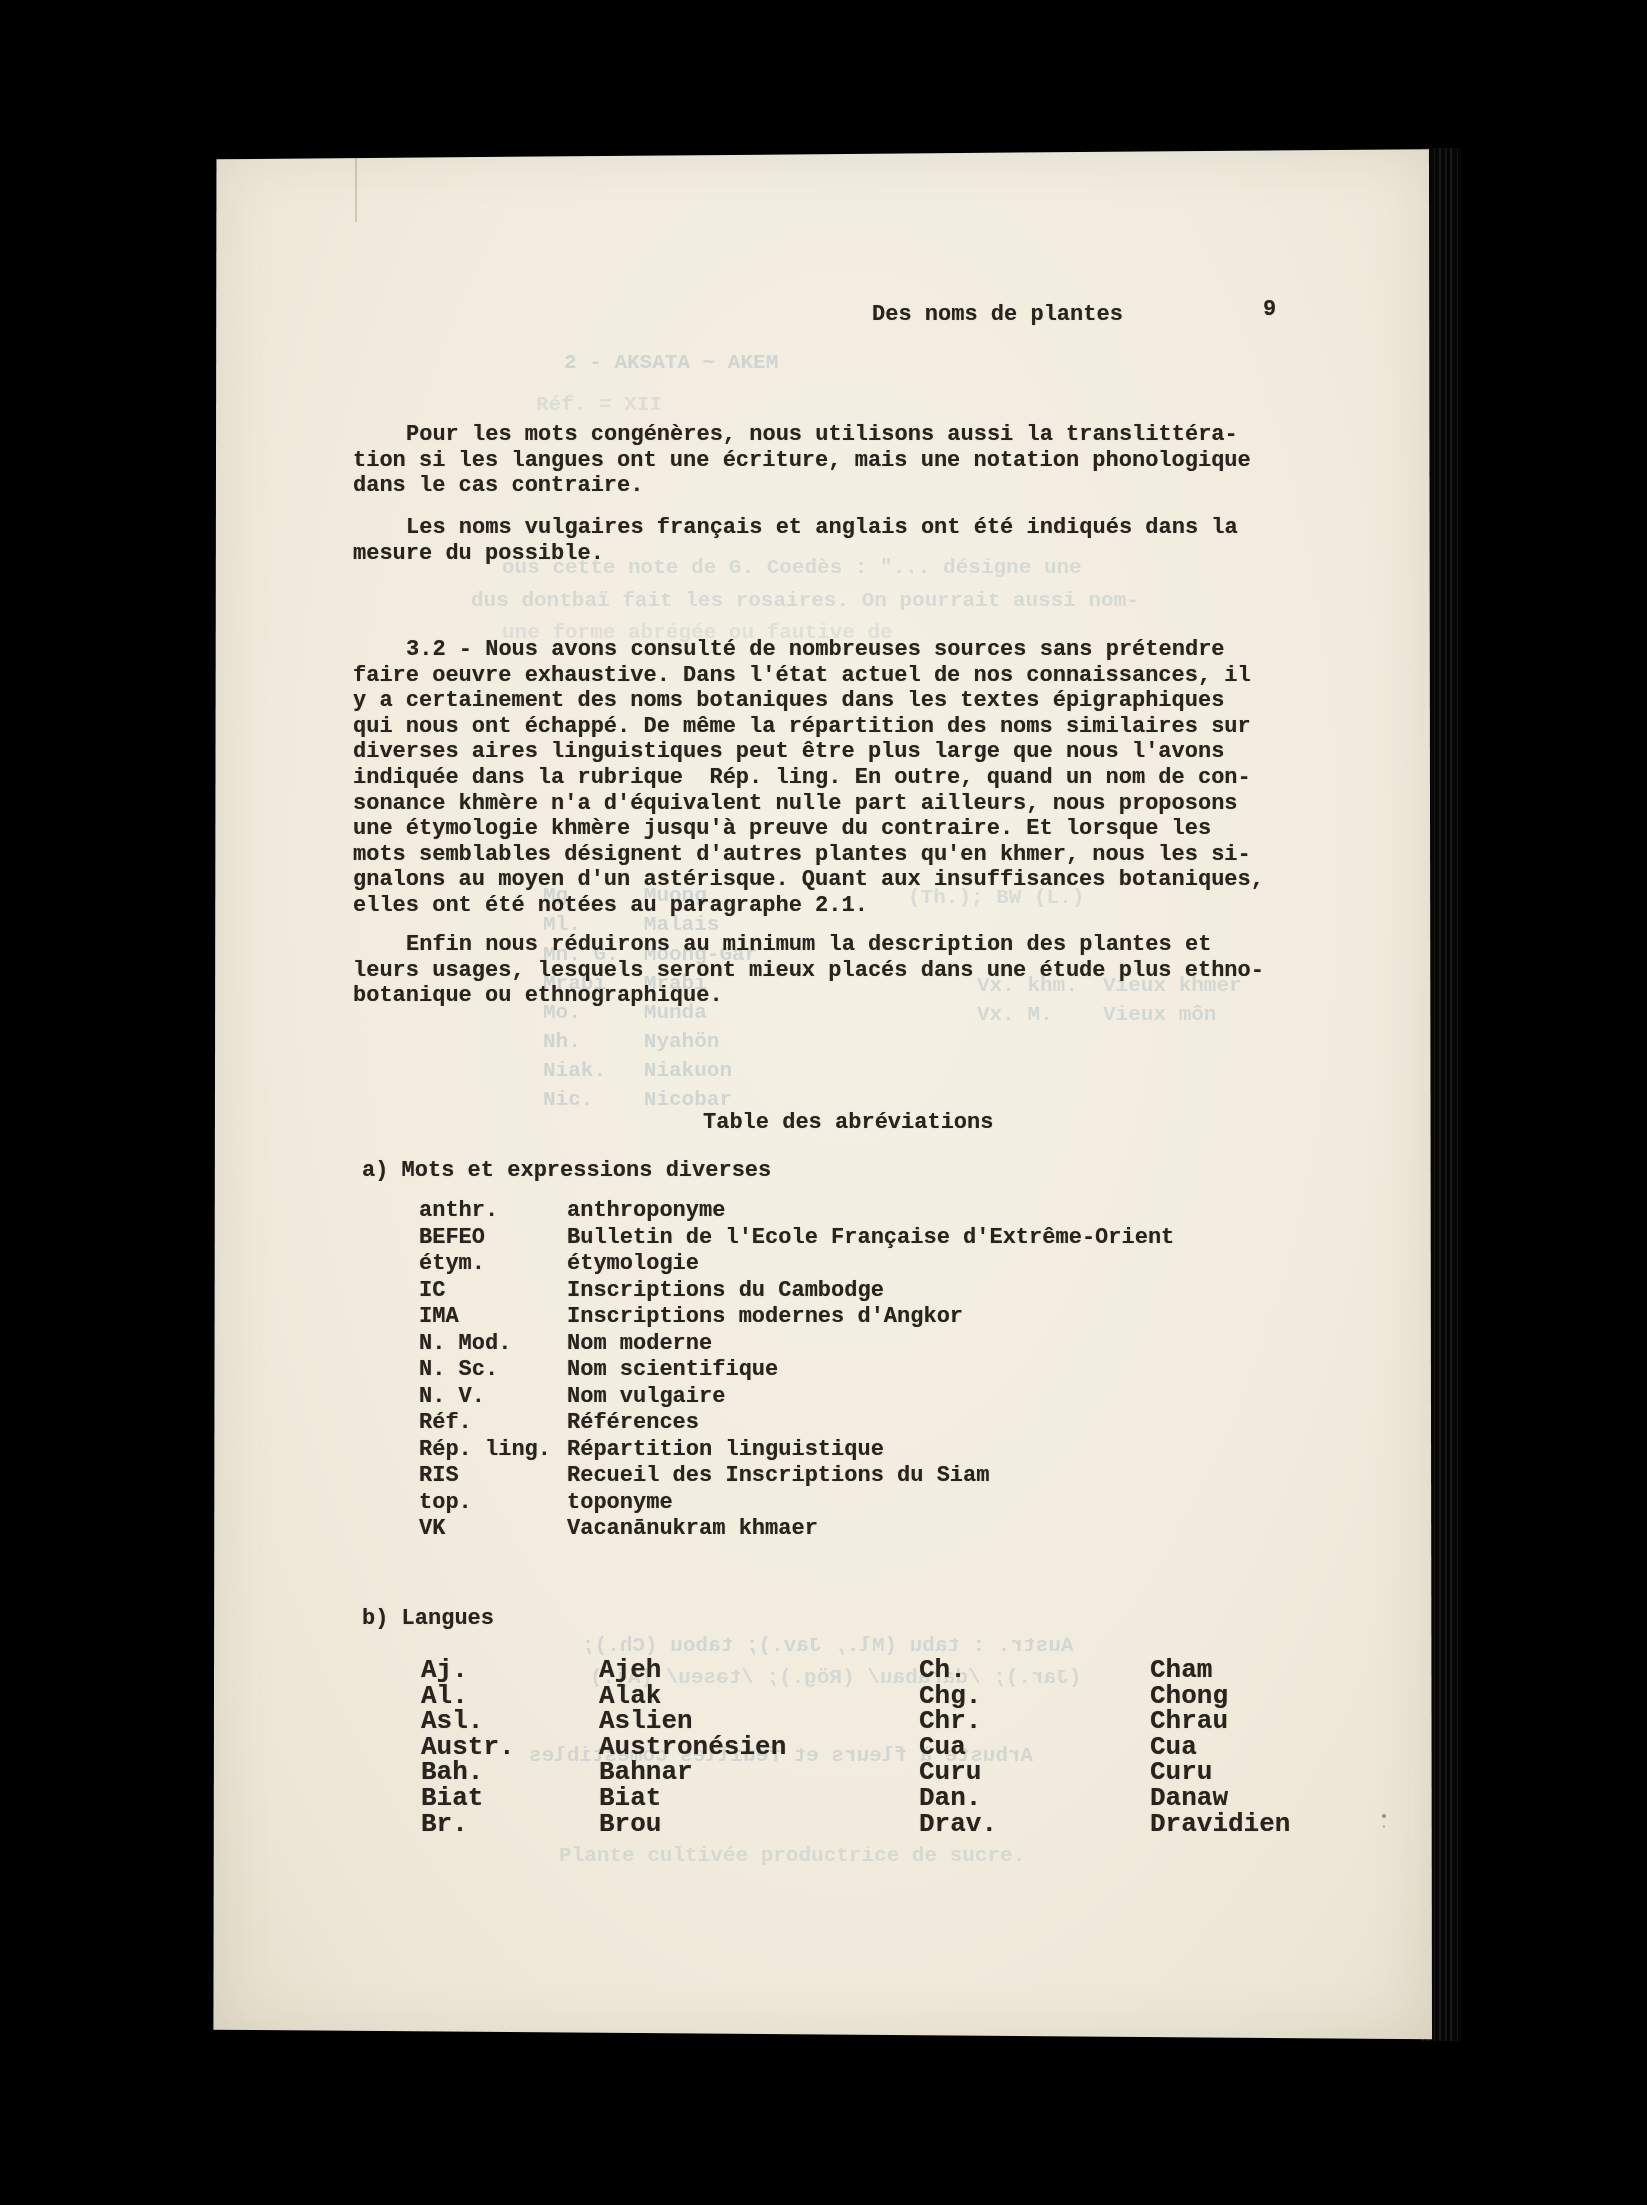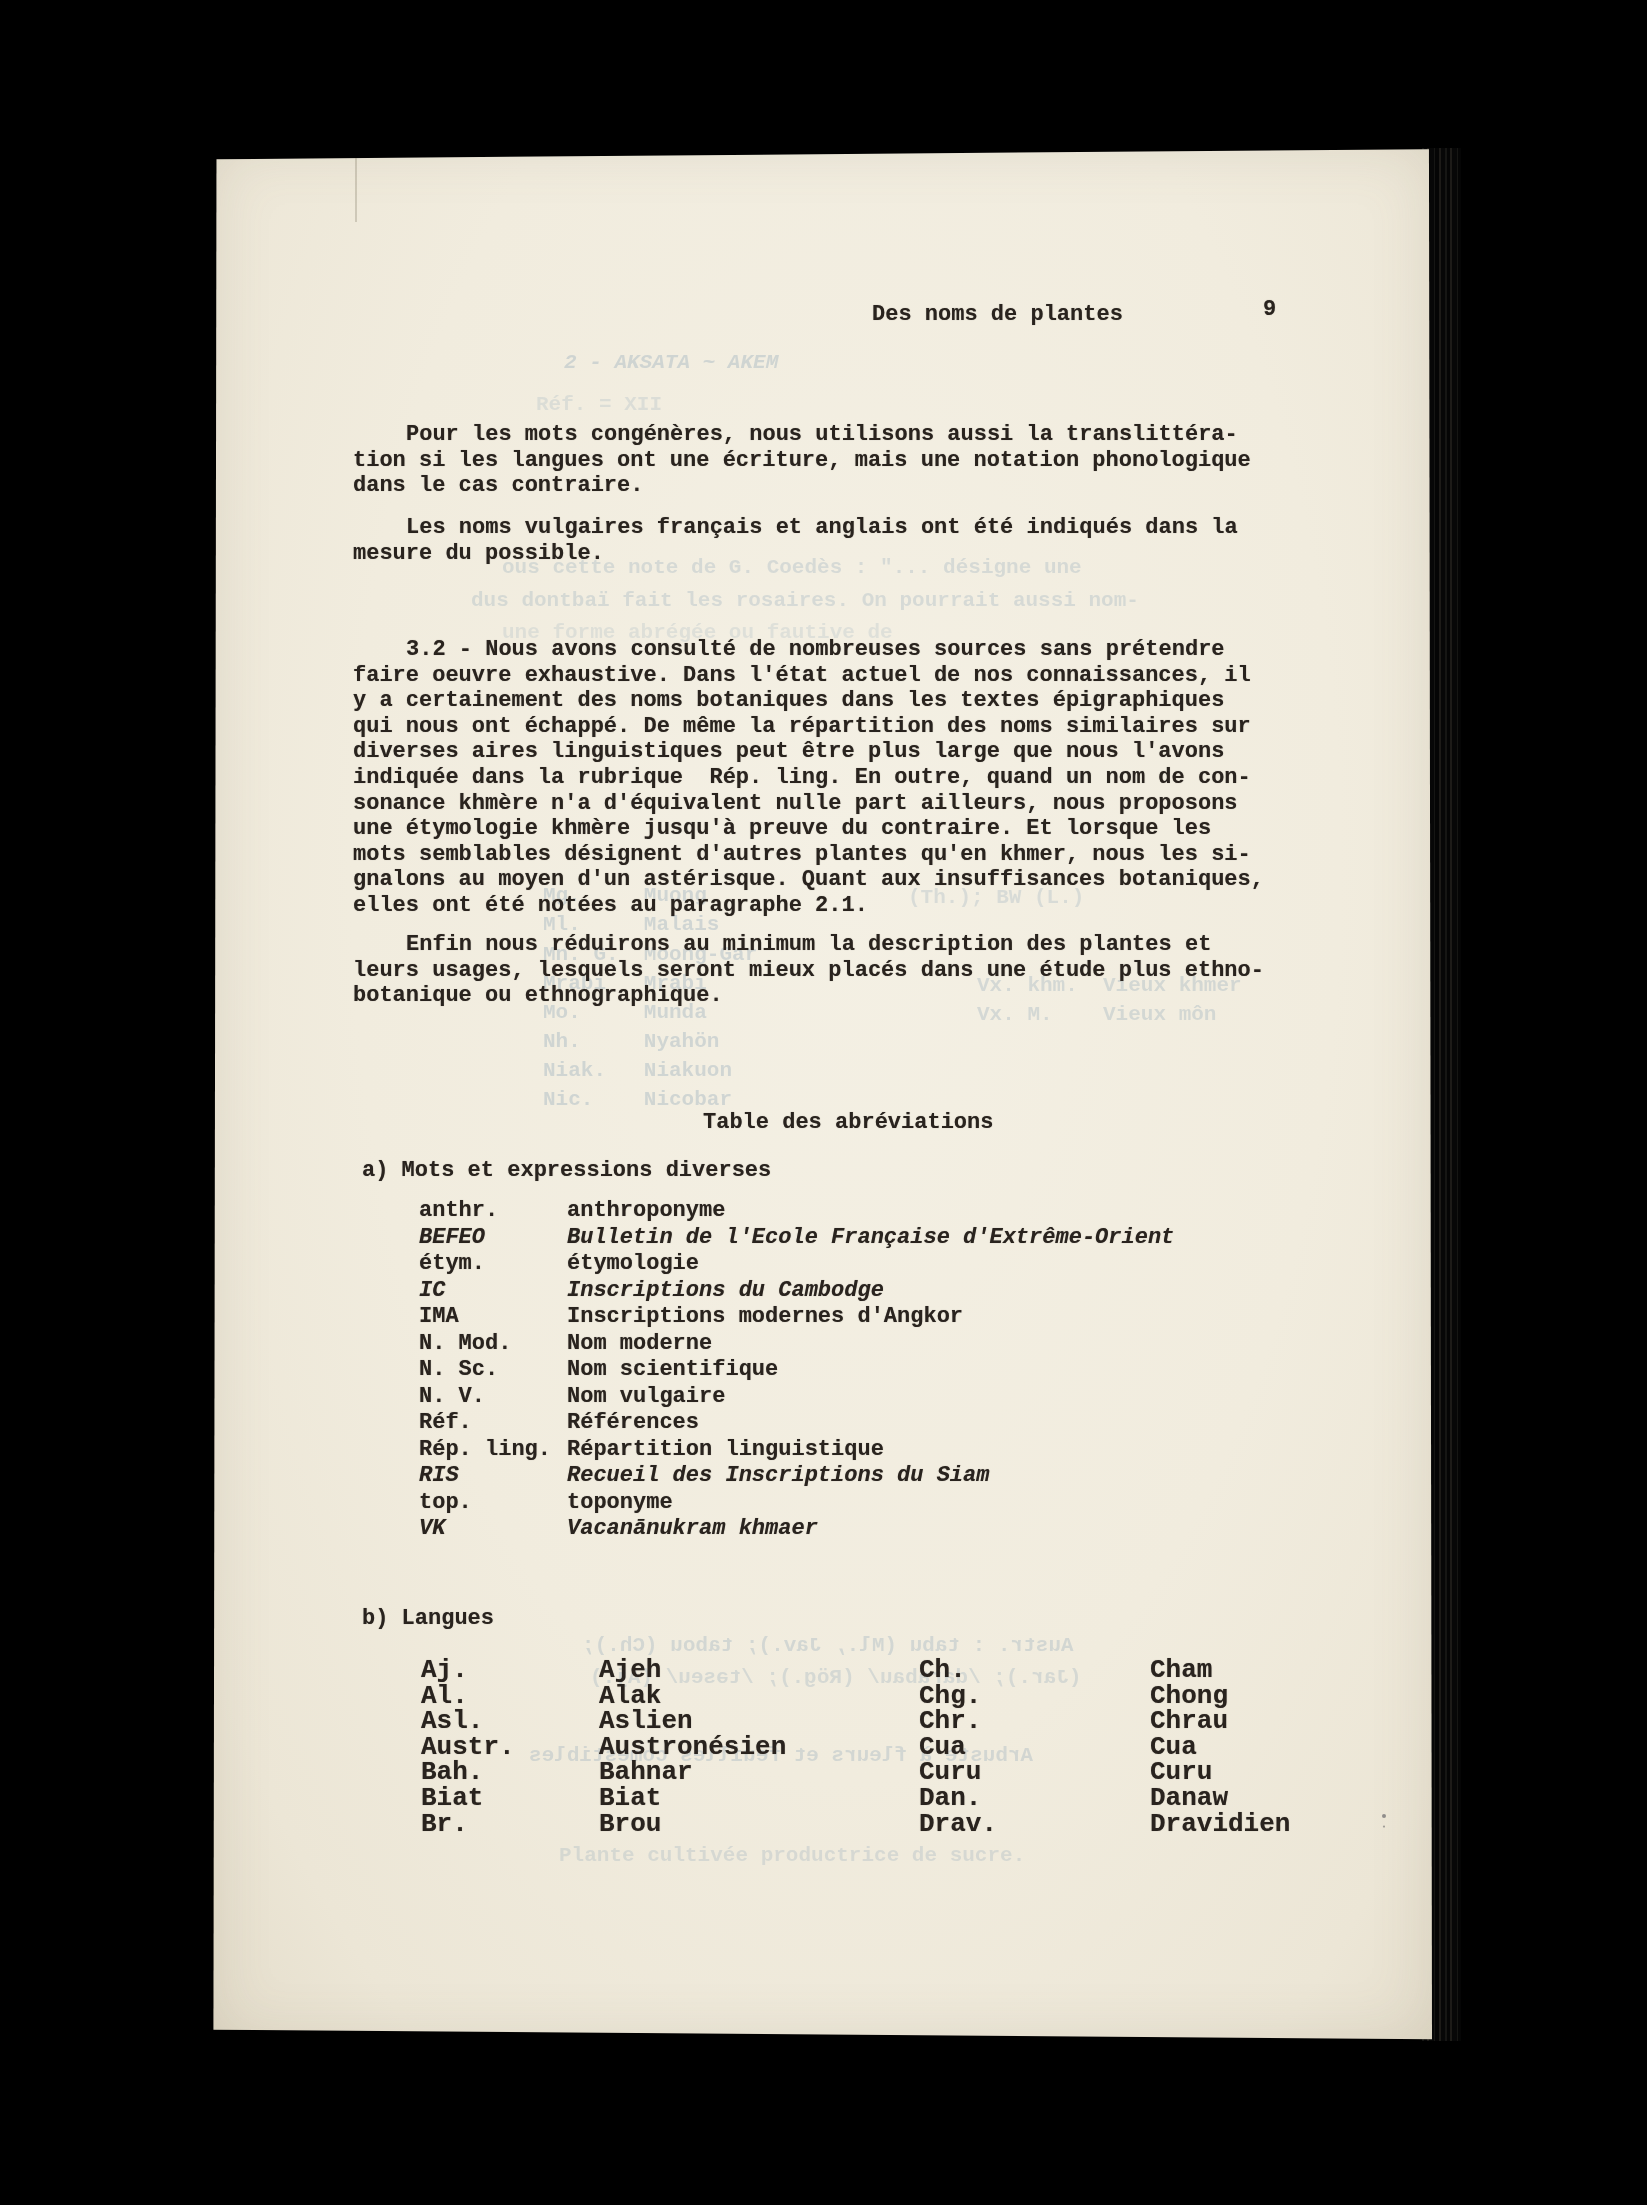--- a/index.html
+++ b/index.html
@@ -10,21 +10,21 @@
     background:repeating-linear-gradient(90deg,#161614 0 1.8px,#050505 1.8px 5.3px,#1d1b18 5.3px 7px,#070707 7px 11.5px);
     transform:skewY(0.15deg);}
   
   .paper{position:absolute;left:211px;top:145px;width:1221px;height:1897px;
     background:radial-gradient(ellipse at 52% 38%, #f4f0e4 0%, #f1ecde 55%, #ece6d6 85%, #e4ddcb 100%);
     clip-path:polygon(0.45% 0.75%, 99.75% 0.22%, 100% 99.85%, 0.2% 99.35%);
     box-shadow:inset 0 0 62px rgba(120,108,78,0.16);}
   .ink{position:absolute;color:#29231e;font-weight:700;font-size:22px;line-height:25.6px;
        text-shadow:0 0 0.9px rgba(41,35,30,0.45);white-space:pre;}
   .para{text-indent:53px;}
-  .it{font-style:italic;}
+  .it{}
   
   .abbrev-table{position:absolute;left:208px;top:1053px;}
   .abbrev-row{position:relative;width:988px;height:26.5px;}
   .abbrev-row .key{position:absolute;left:0;top:0;color:#29231e;font-weight:700;font-size:22px;white-space:pre;text-shadow:0 0 0.9px rgba(41,35,30,0.45);}
   .abbrev-row .def{position:absolute;left:148px;top:0;color:#29231e;font-weight:700;font-size:22px;white-space:pre;text-shadow:0 0 0.9px rgba(41,35,30,0.45);}
   
   .lang-table{position:absolute;left:210px;top:1510px;}
   .lang-row{position:relative;width:1059px;height:25.6px;}
   .lang-row span{position:absolute;top:0;color:#29231e;font-weight:700;font-size:26px;white-space:pre;text-shadow:0 0 0.9px rgba(41,35,30,0.45);}
   .lang-row .c0{left:0;} .lang-row .c1{left:178px;} .lang-row .c2{left:498px;} .lang-row .c3{left:729px;}

